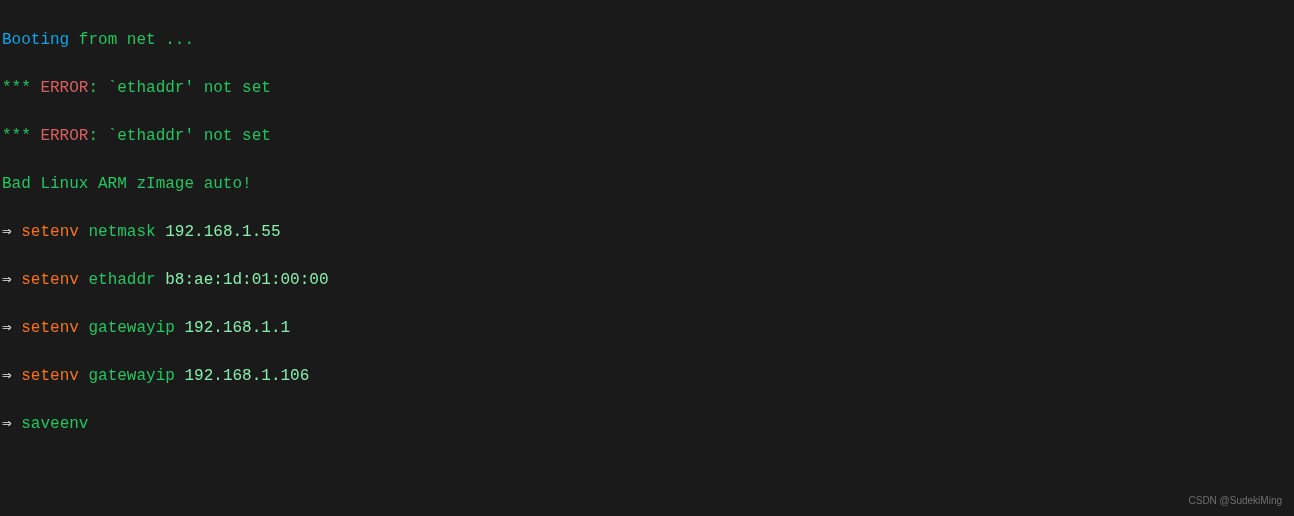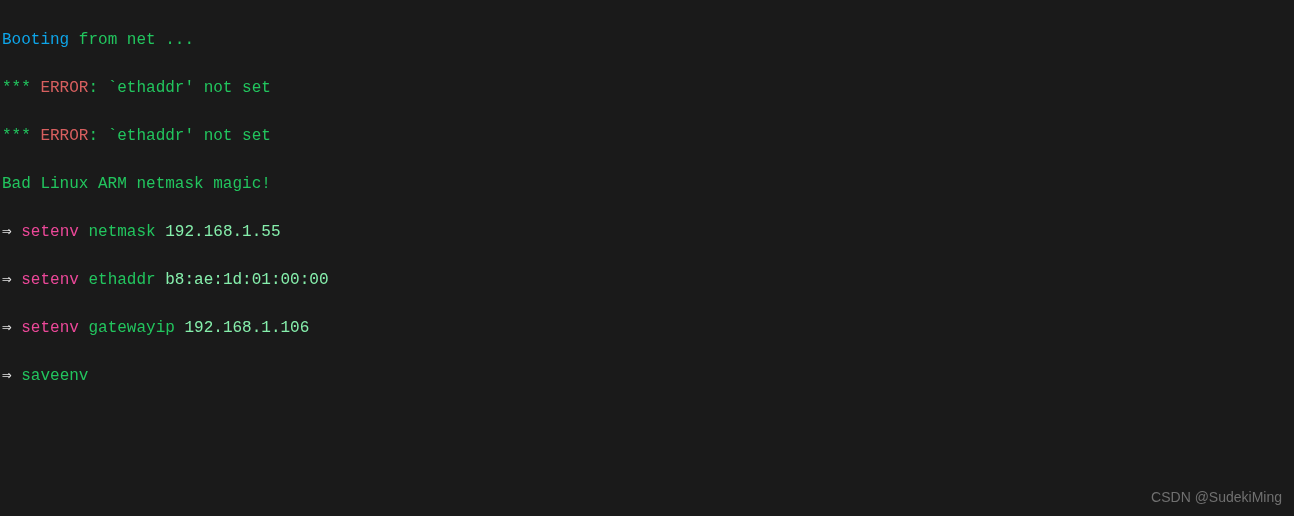--- a/index.html
+++ b/index.html
@@ -21,43 +21,44 @@
     }
     .terminal {
       white-space: pre;
     }
     .line {
       display: block;
     }
     .cyan { color: #0ea5e9; }
     .white { color: #22c55e; }
     .red { color: #d75f5f; text-align: center; }
-    .blue { color: #ec4899; margin-top: 16px; }
+    .blue { color: #f97316; margin-top: 16px; }
     .magenta { color: #86efac; }
     .arrow { color: #e0e0e0; }
     .watermark {
       position: absolute;
       bottom: 8px;
       right: 12px;
       color: #707070;
-      font-size: 14px;
+      font-size: 10px;
       font-family: 'Microsoft YaHei', sans-serif;
       text-align: center;
     }
   </style>
 </head>
 <body>
 
 <div class="terminal">
 <span class="line"><span class="cyan">Booting</span><span class="white"> from net ...</span></span>
 <span class="line"><span class="white">*** </span><span class="red">ERROR</span><span class="white">: `ethaddr' not set</span></span>
 <span class="line"><span class="white">*** </span><span class="red">ERROR</span><span class="white">: `ethaddr' not set</span></span>
-<span class="line white">Bad Linux ARM netmask magic!</span>
+<span class="line white">Bad Linux ARM zImage auto!</span>
 <span class="line"><span class="arrow">⇒ </span><span class="blue">setenv</span><span class="white"> netmask </span><span class="magenta">192.168.1.55</span></span>
 <span class="line"><span class="arrow">⇒ </span><span class="blue">setenv</span><span class="white"> ethaddr </span><span class="magenta">b8:ae:1d:01:00:00</span></span>
+<span class="line"><span class="arrow">⇒ </span><span class="blue">setenv</span><span class="white"> gatewayip </span><span class="magenta">192.168.1.1</span></span>
 <span class="line"><span class="arrow">⇒ </span><span class="blue">setenv</span><span class="white"> gatewayip </span><span class="magenta">192.168.1.106</span></span>
 <span class="line"><span class="arrow">⇒ </span><span class="white">saveenv</span></span>
 
 
 
 
 
 
 
 

